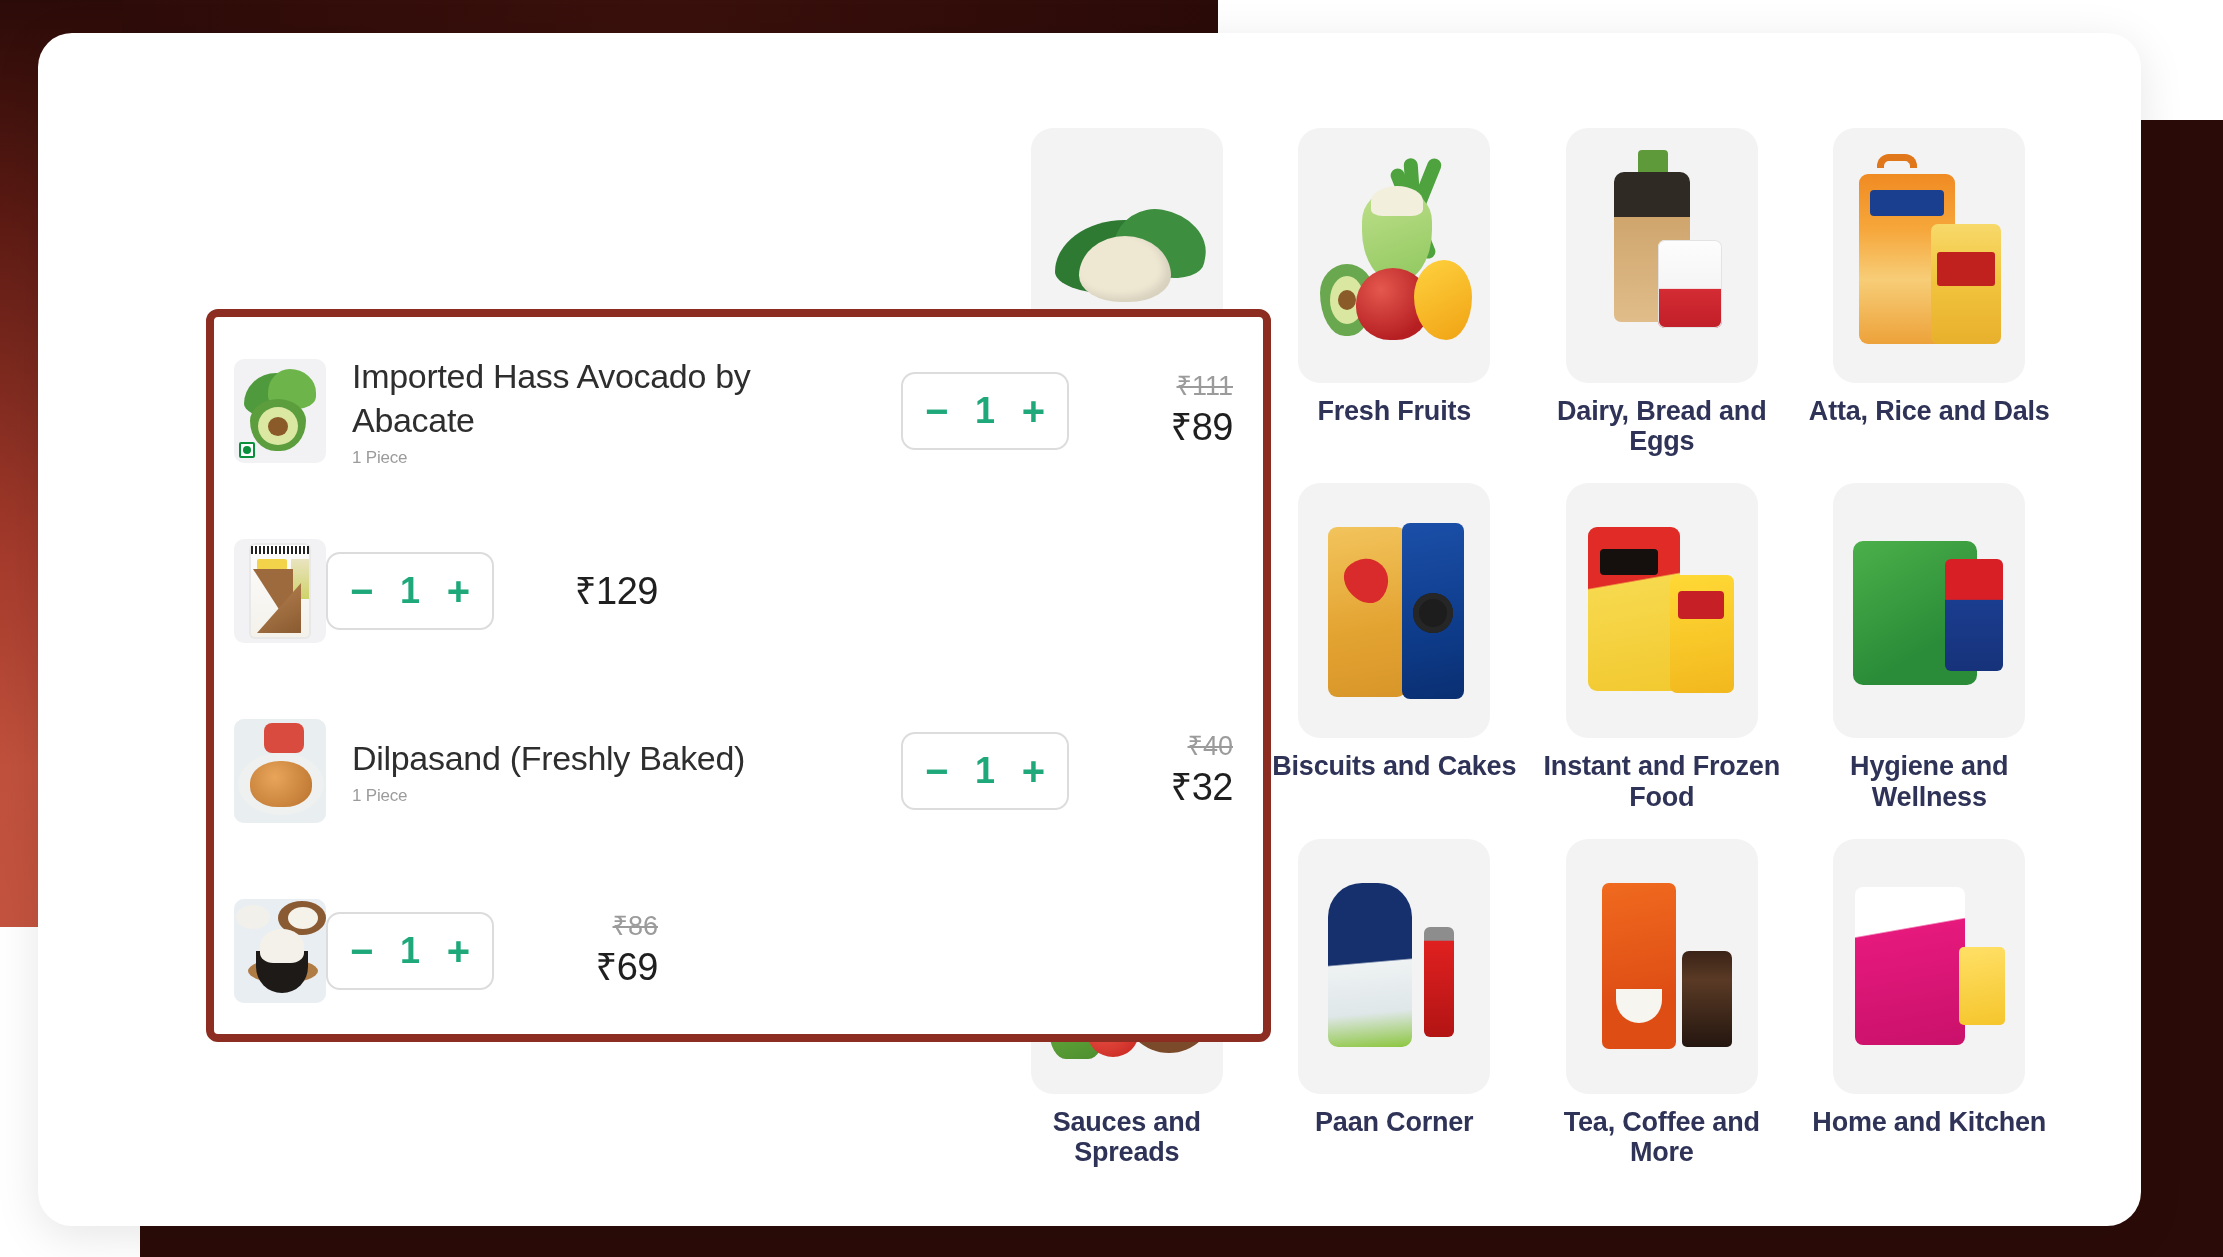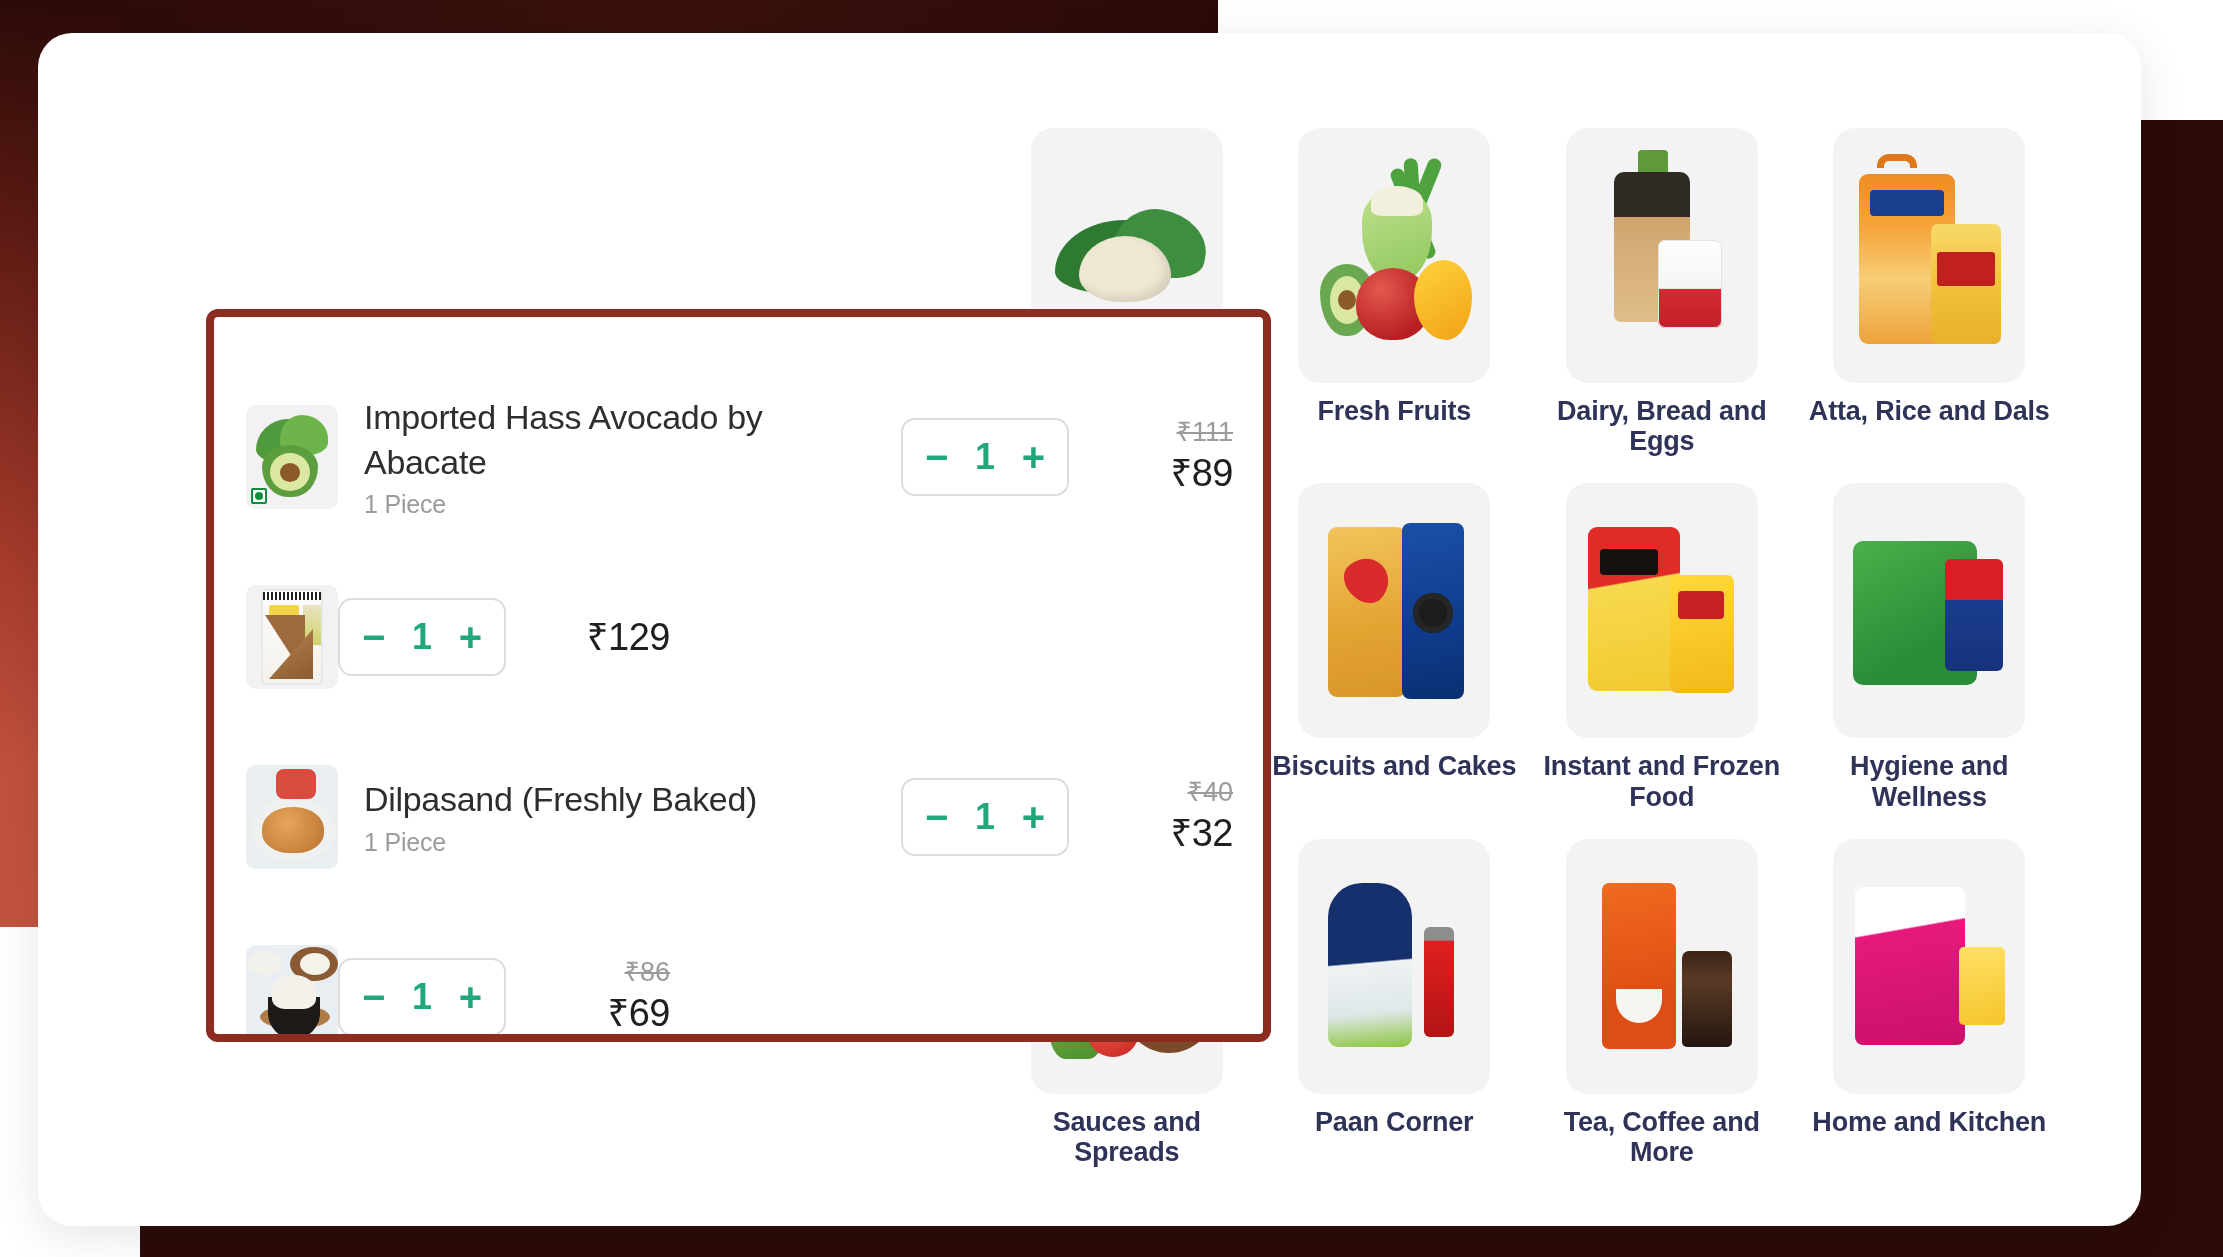--- a/index.html
+++ b/index.html
@@ -171,21 +171,21 @@
     left: 168px;
     top: 276px;
     width: 1065px;
     height: 733px;
     background: #ffffff;
     border: 8px solid #8d2d21;
     border-radius: 12px;
     overflow: hidden;
     z-index: 5;
   }
-  .cart-list { padding: 4px 0 0 12px; margin-top: 46px; }
+  .cart-list { padding: 4px 0 0 0; }
   .cart-row {
     display: flex;
     align-items: center;
     height: 180px;
     padding: 0 26px 0 20px;
   }
 
   .pimg-wrap {
     width: 92px; height: 104px;
     background: #f2f2f4;
@@ -207,21 +207,21 @@
   .pinfo { flex: 1 1 auto; padding-left: 26px; min-width: 0; }
   .pname {
     font-size: 34px;
     color: #2e2e2e;
     line-height: 1.30;
     letter-spacing: -0.3px;
     max-width: 470px;
   }
   .pqty {
     margin-top: 6px;
-    font-size: 25px;
+    font-size: 17px;
     color: #9b9b9b;
     letter-spacing: -0.2px;
   }
 
   .stepper {
     flex: 0 0 auto;
     width: 168px;
     height: 78px;
     border: 2px solid #dcdcdc;
     border-radius: 14px;

